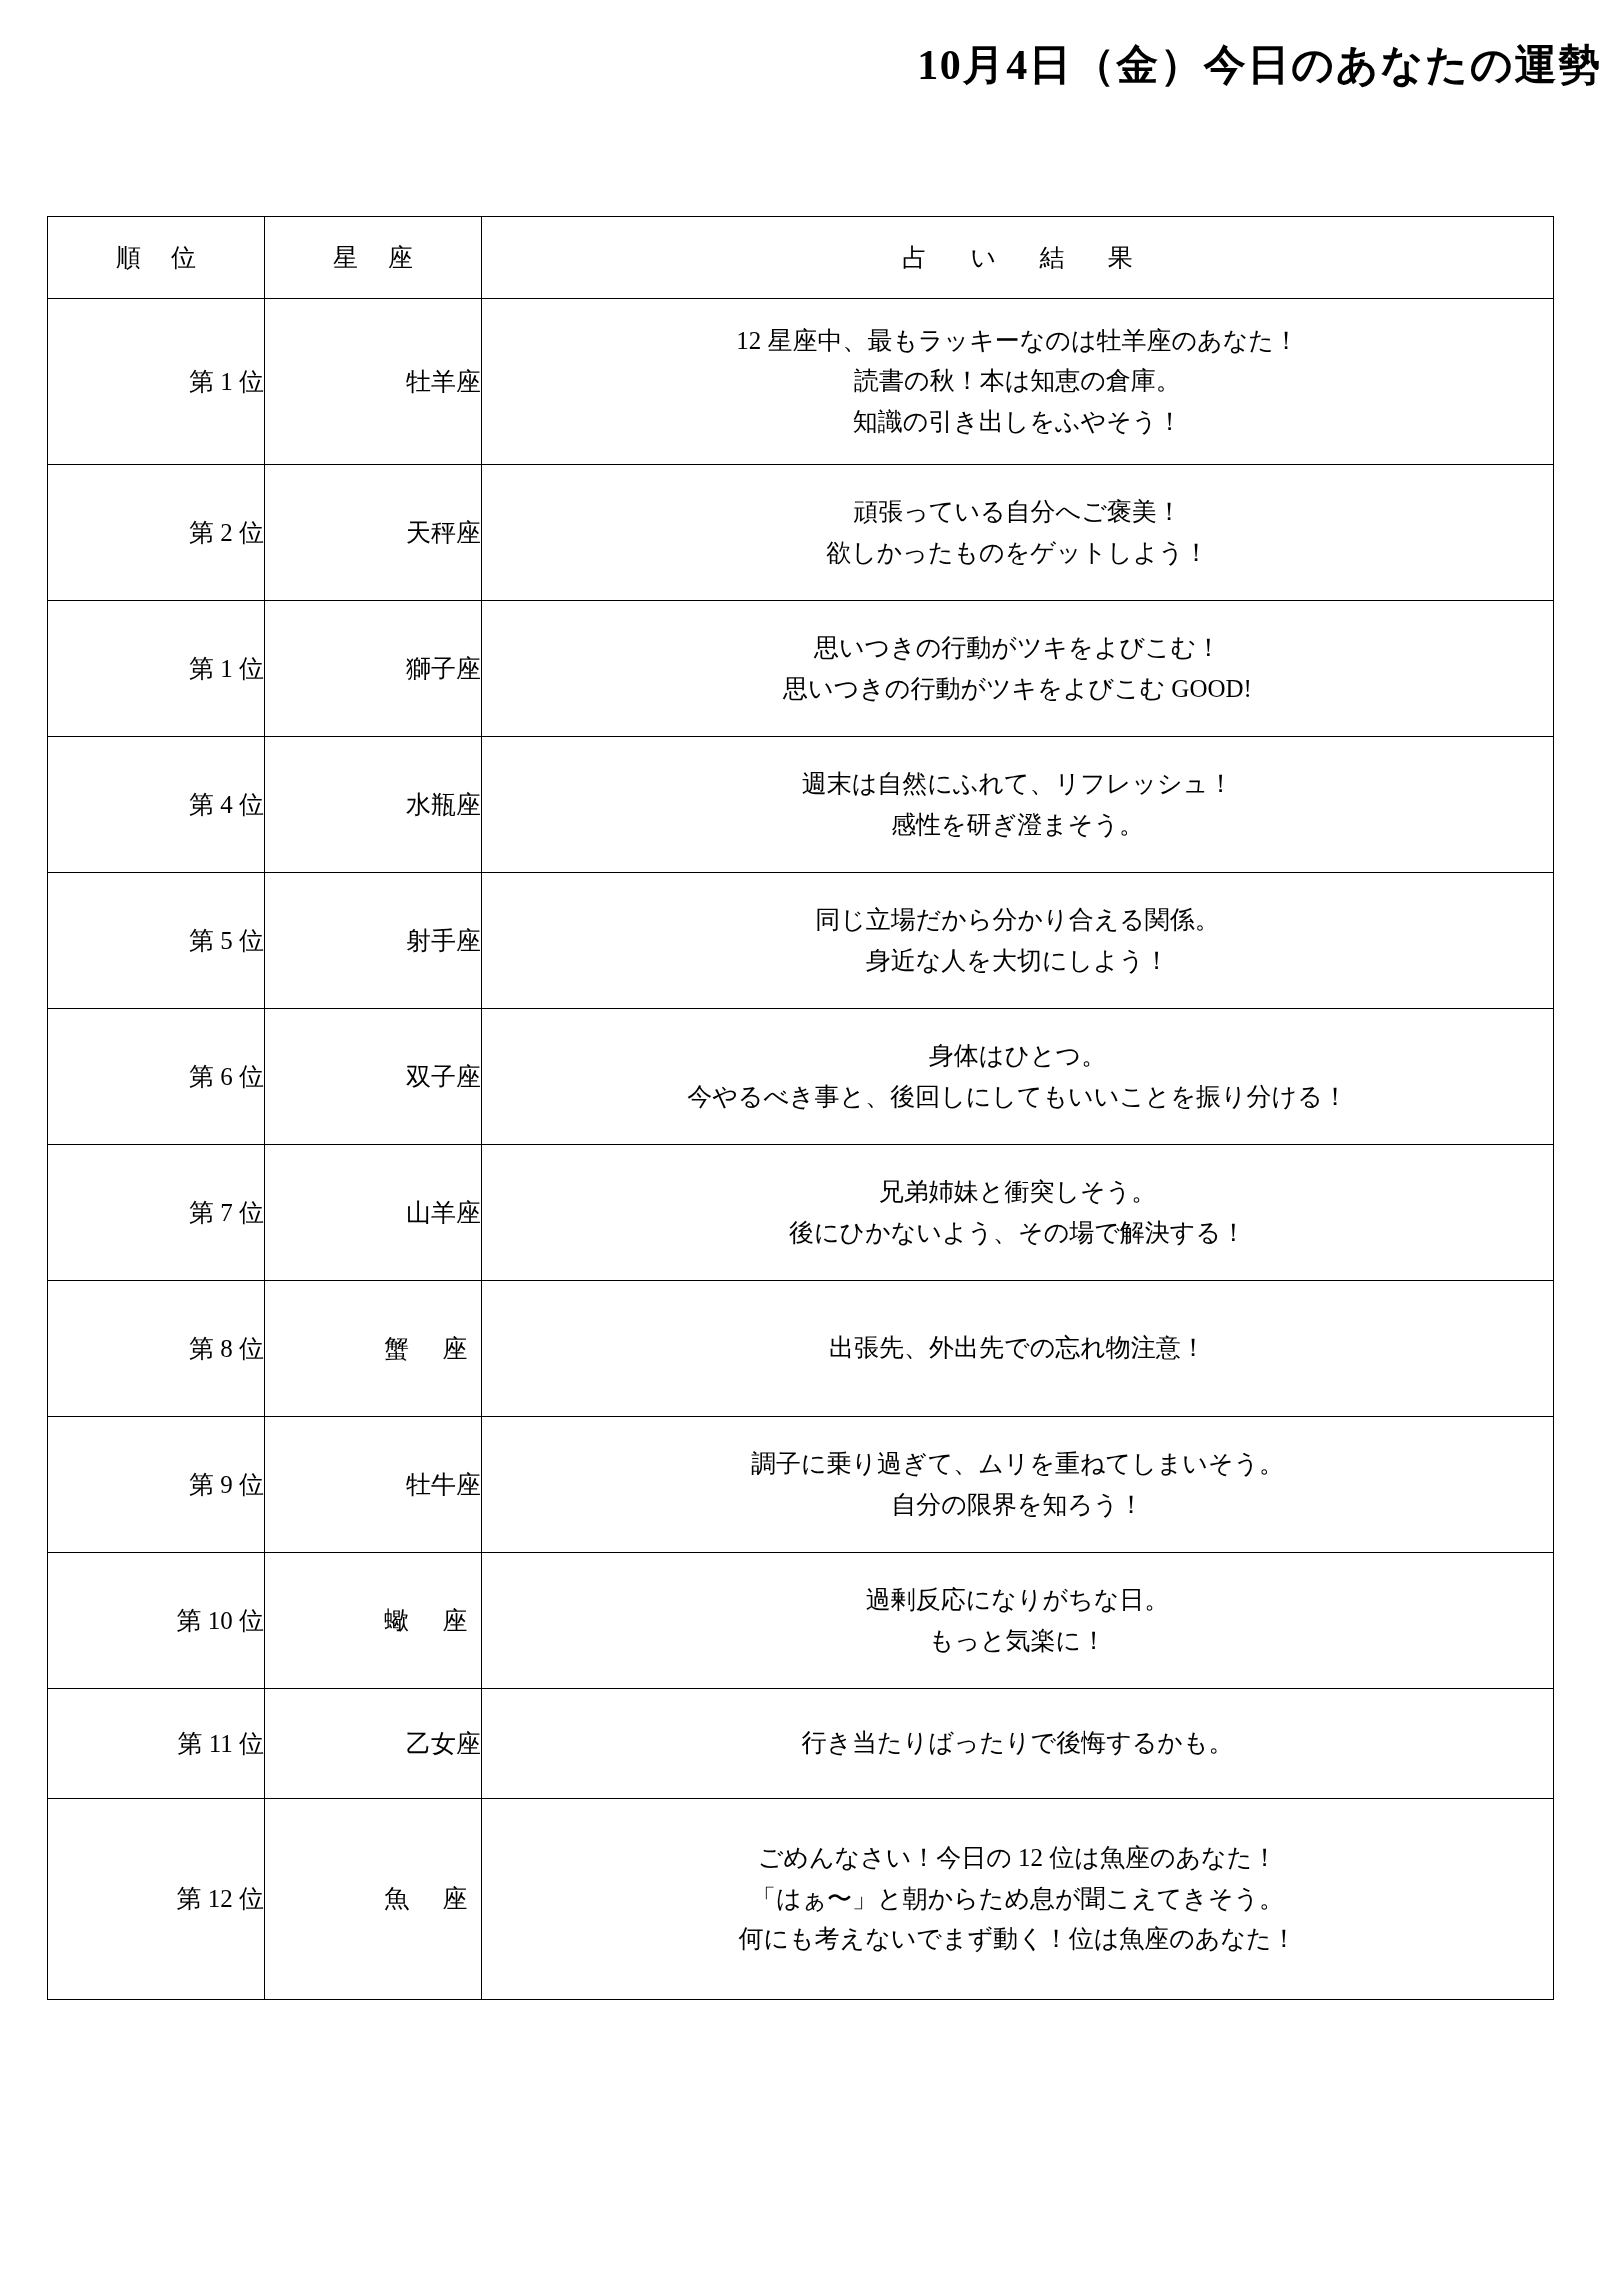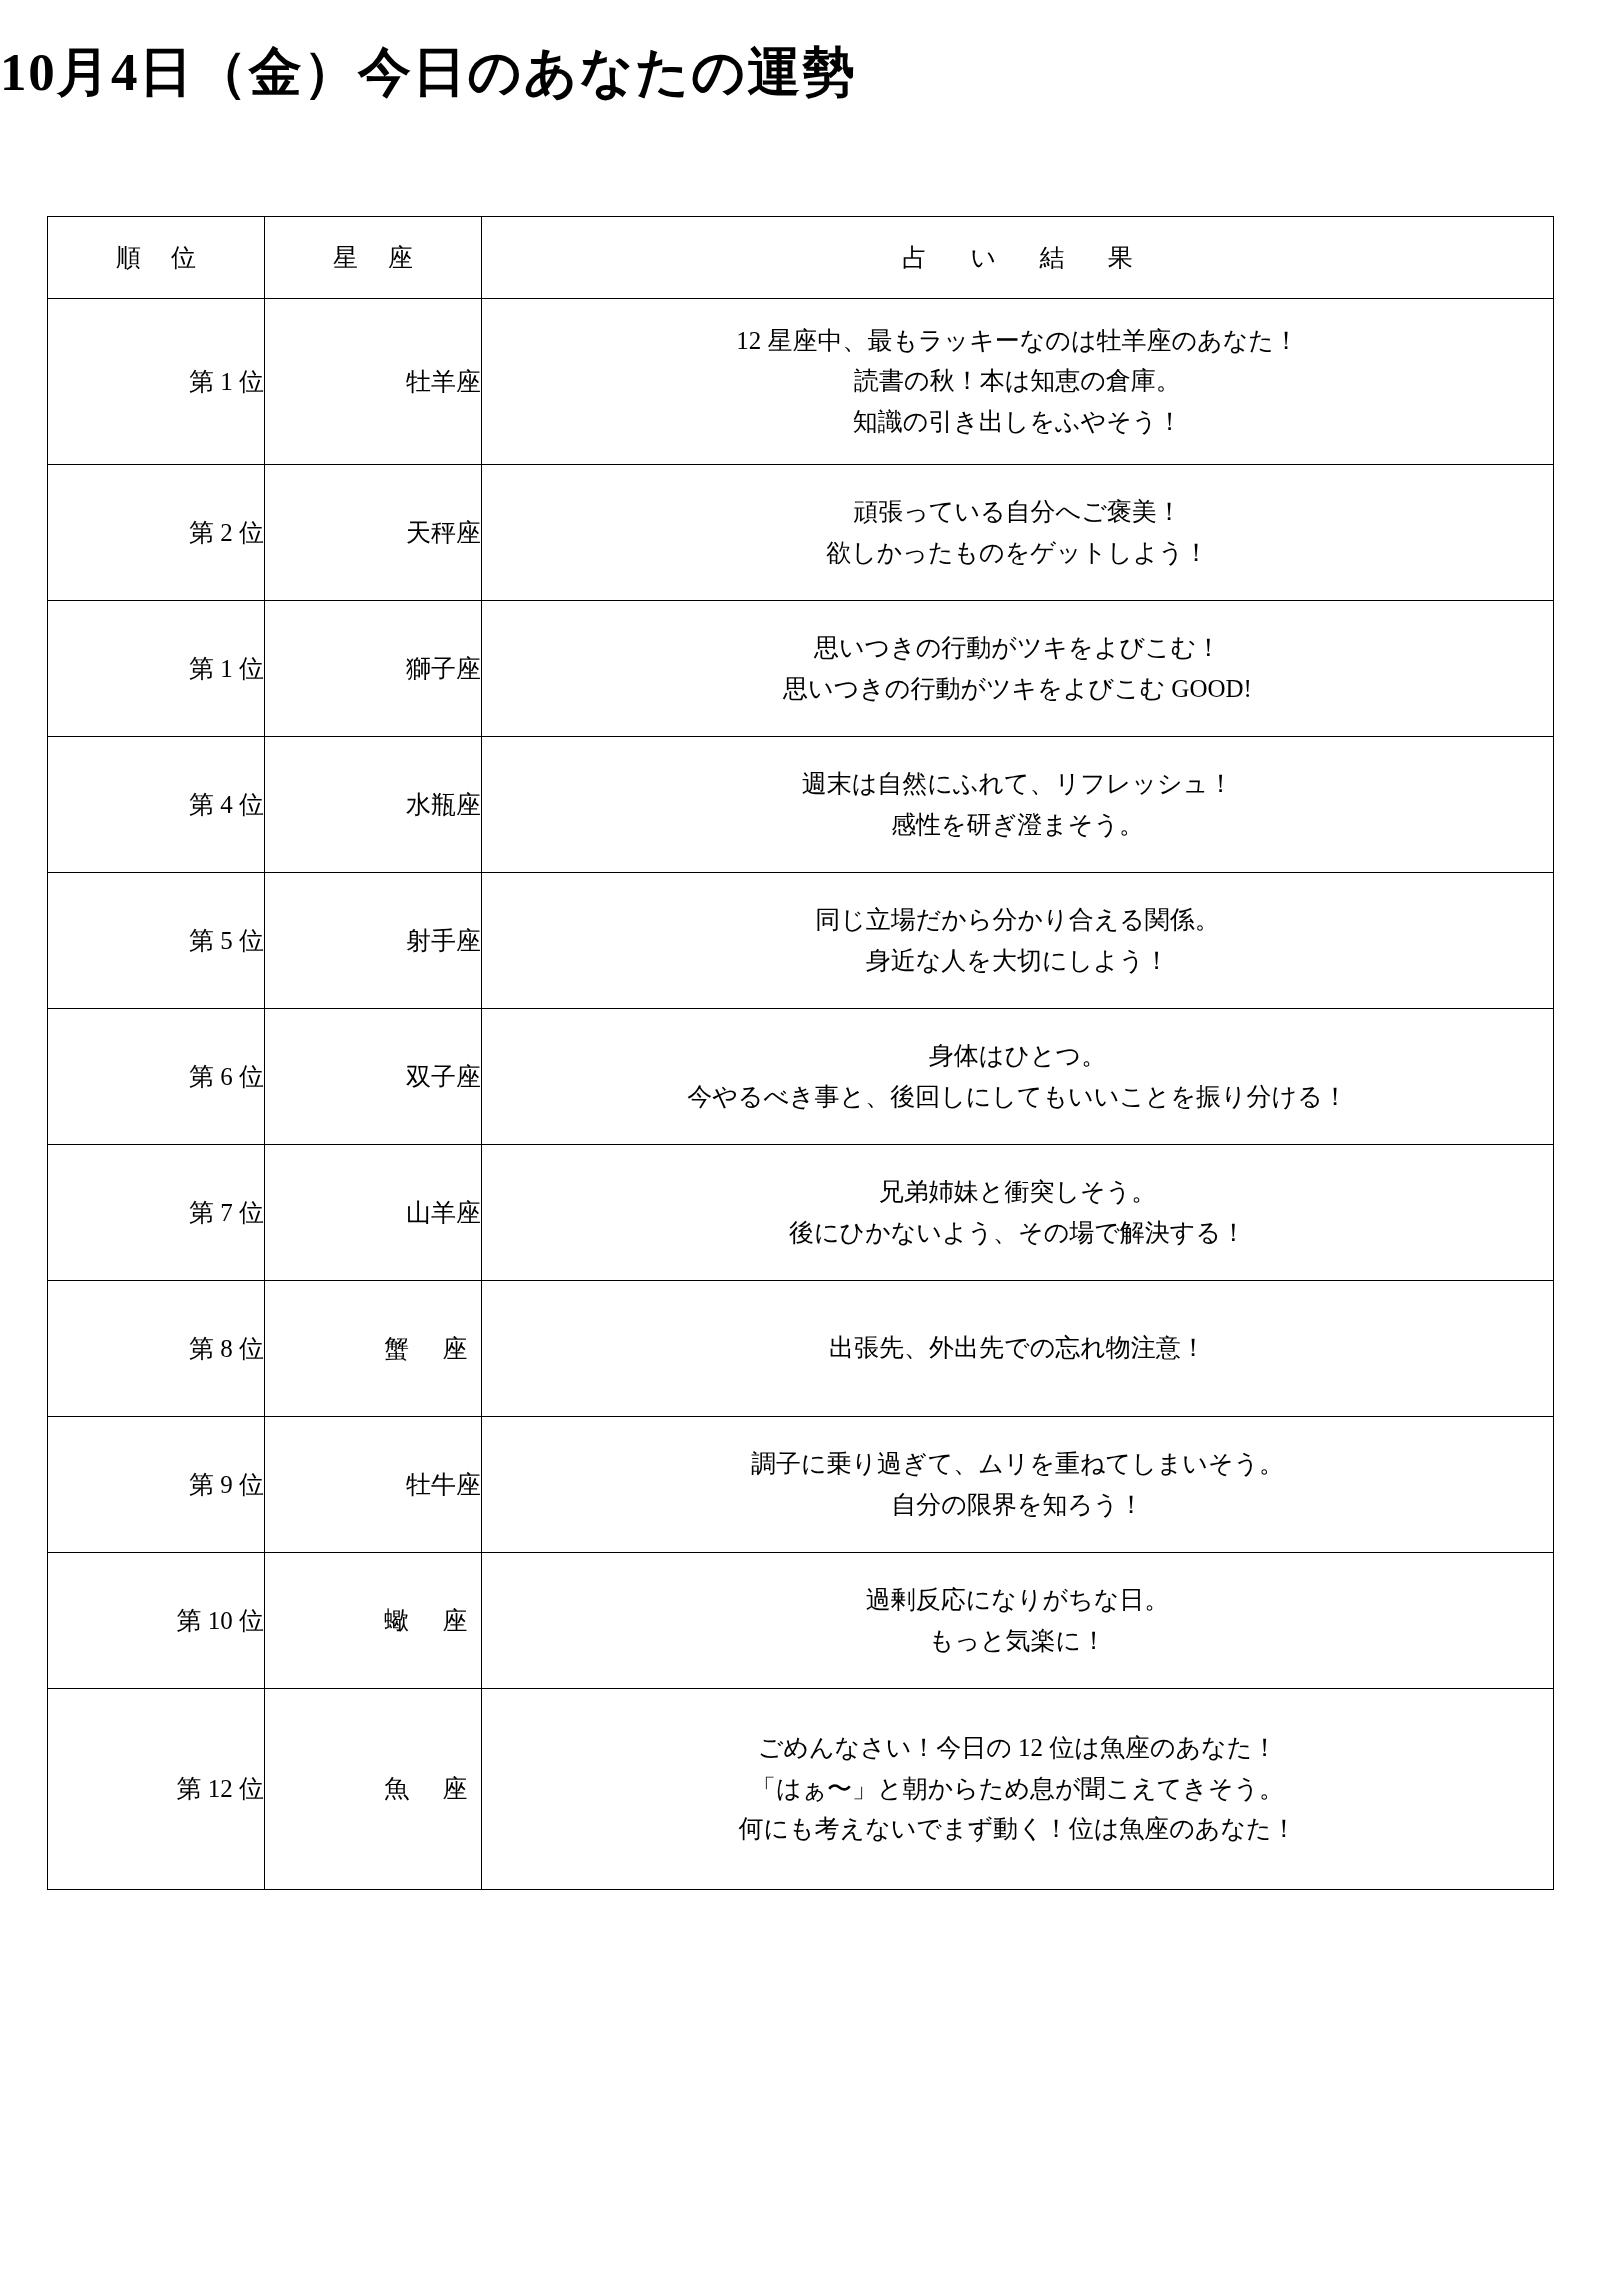--- a/index.html
+++ b/index.html
@@ -16,22 +16,22 @@
     overflow: hidden;
   }
   .page {
     width: 1602px;
     height: 2295px;
     box-sizing: border-box;
     padding: 0;
     position: relative;
   }
   .doc-title {
-    text-align: left;
-    font-size: 53px;
+    text-align: right;
+    font-size: 42px;
     font-weight: bold;
     letter-spacing: 1.7px;
     margin-top: 37px;
     margin-bottom: 16px;
     font-family: "Liberation Serif", "DejaVu Serif", serif;
   }
   .table-wrap {
     position: absolute;
     left: 47px;
     top: 179px;
@@ -211,20 +211,27 @@
 
         <tr class="r10">
           <td class="rank">第 10 位</td>
           <td class="sign"><span class="sp2">蠍 座</span></td>
           <td class="result">
             <span class="line">過剰反応になりがちな日。</span>
             <span class="line">もっと気楽に！</span>
           </td>
         </tr>
 
+        <tr class="r11">
+          <td class="rank">第 11 位</td>
+          <td class="sign">乙女座</td>
+          <td class="result">
+            <span class="line">行き当たりばったりで後悔するかも。</span>
+          </td>
+        </tr>
 
         <tr class="r12">
           <td class="rank">第 12 位</td>
           <td class="sign"><span class="sp2">魚 座</span></td>
           <td class="result">
             <span class="line">ごめんなさい！今日の 12 位は魚座のあなた！</span>
             <span class="line">「はぁ〜」と朝からため息が聞こえてきそう。</span>
             <span class="line">何にも考えないでまず動く！位は魚座のあなた！</span>
           </td>
         </tr>

